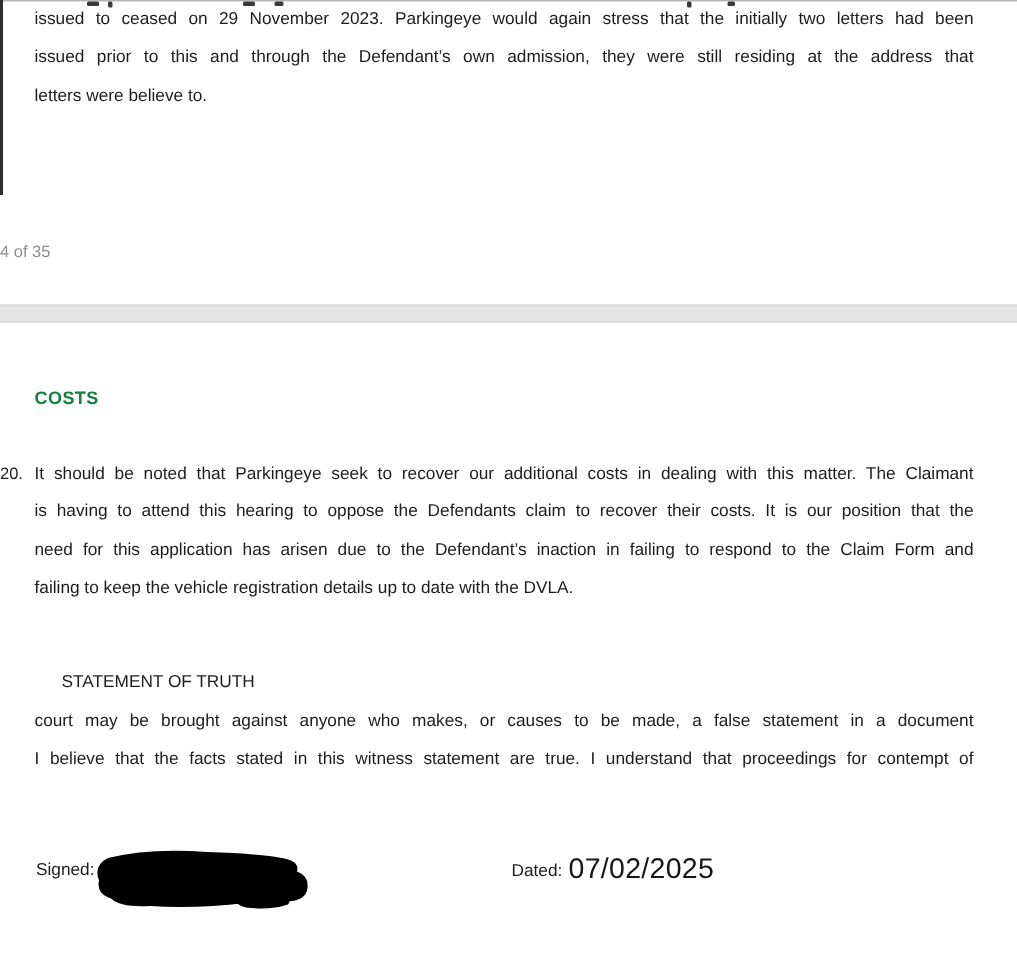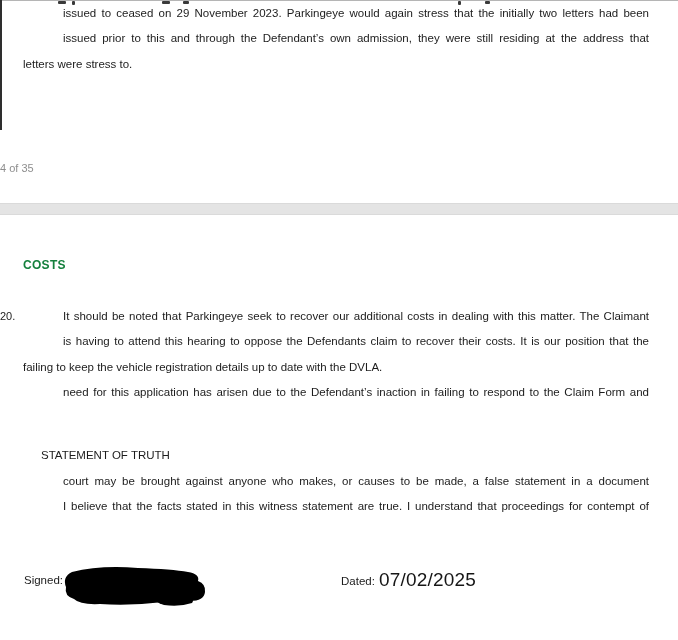--- a/index.html
+++ b/index.html
@@ -14,21 +14,21 @@
   .a1 { top:1px; left:58px;  width:8px; height:3px; }
   .a2 { top:1px; left:72px;  width:3px; height:4px; }
   .a3 { top:1px; left:162px; width:8px; height:3px; }
   .a4 { top:1px; left:183px; width:6px; height:3px; }
   .a5 { top:1px; left:458px; width:3px; height:4px; }
   .a6 { top:1px; left:485px; width:5px; height:3px; }
   .left-edge-artifact { position:absolute; top:0; left:0; width:2px; height:130px; background:#2e2e2e; }
 
   .bodyline { height:25.3px; line-height:25.3px; font-size:11.5px; color:#1c1c1c;
               white-space:normal; }
-  .just { text-align:justify; text-align-last:justify;margin-left:40px; }
+  .just { text-align:justify; text-align-last:justify; }
 
   .para-top { position:absolute; top:1px; left:23px; width:626px; }
 
   .page-number { position:absolute; top:162px; left:0; width:678px; text-align:left;
                  font-size:11px; color:#8e8e8e; }
 
   .page-separator { position:absolute; top:203px; left:0; width:678px; height:12px;
                     background:#e4e4e4; border-top:1px solid #dadada; border-bottom:1px solid #dadada; }
 
   .costs-heading { position:absolute; top:258px; left:23px; font-size:12px; font-weight:700;
@@ -57,35 +57,35 @@
   <div class="artifact a2"></div>
   <div class="artifact a3"></div>
   <div class="artifact a4"></div>
   <div class="artifact a5"></div>
   <div class="artifact a6"></div>
   <div class="left-edge-artifact"></div>
 
   <div class="para-top">
     <div class="bodyline just">issued to ceased on 29 November 2023. Parkingeye would again stress that the initially two letters had been</div>
     <div class="bodyline just">issued prior to this and through the Defendant’s own admission, they were still residing at the address that</div>
-    <div class="bodyline">letters were stress to.</div>
+    <div class="bodyline">letters were believe to.</div>
   </div>
 
   <div class="page-number">4 of 35</div>
 
   <div class="page-separator"></div>
 
   <div class="costs-heading">COSTS</div>
 
   <div class="para-20-num">20.</div>
   <div class="para-20">
     <div class="bodyline just">It should be noted that Parkingeye seek to recover our additional costs in dealing with this matter. The Claimant</div>
     <div class="bodyline just">is having to attend this hearing to oppose the Defendants claim to recover their costs. It is our position that the</div>
+    <div class="bodyline just">need for this application has arisen due to the Defendant’s inaction in failing to respond to the Claim Form and</div>
     <div class="bodyline">failing to keep the vehicle registration details up to date with the DVLA.</div>
-    <div class="bodyline just">need for this application has arisen due to the Defendant’s inaction in failing to respond to the Claim Form and</div>
   </div>
 
   <div class="sot-heading">STATEMENT OF TRUTH</div>
   <div class="sot-para">
     <div class="bodyline just">court may be brought against anyone who makes, or causes to be made, a false statement in a document</div>
     <div class="bodyline just">I believe that the facts stated in this witness statement are true. I understand that proceedings for contempt of</div>
   </div>
 
   <div class="signed-label">Signed:</div>
 

